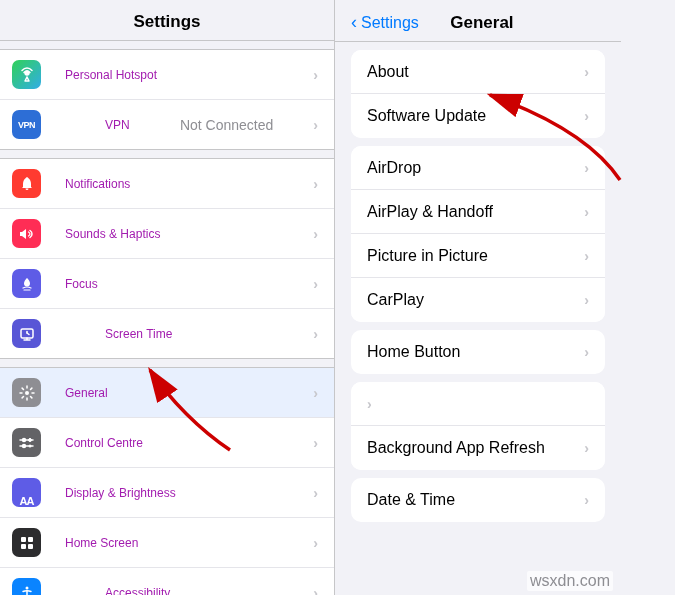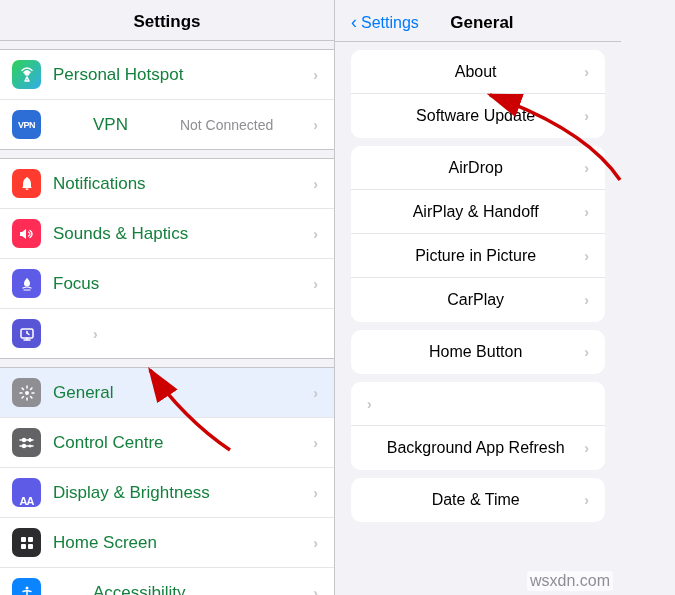--- a/index.html
+++ b/index.html
@@ -77,22 +77,23 @@
       align-items: center;
       justify-content: center;
       margin-right: 12px;
       flex-shrink: 0;
       font-size: 16px;
       color: #fff;
     }
 
     .settings-label {
       flex: 1;
-      font-size: 17px;
-      color: #15803d;
+      font-size: 12px;
+      color: #a21caf;
+      margin-left: 12px;
     }
 
     .settings-value {
       font-size: 14px;
       color: #8e8e93;
     }
 
     .chevron {
       color: #c7c7cc;
       font-size: 14px;
@@ -172,21 +173,20 @@
     }
 
     .right-item:last-child {
       border-bottom: none;
     }
 
     .right-item-label {
       flex: 1;
       font-size: 16px;
       color: #000;
-      text-align: center;
     }
 
     .right-chevron {
       color: #c7c7cc;
       font-size: 14px;
       font-weight: 600;
     }
 
     
     .arrows-overlay {
@@ -285,20 +285,21 @@
           </div>
           <div class="settings-item">
             <div class="settings-icon icon-screentime">
               <svg width="16" height="16" viewBox="0 0 16 16" fill="none" stroke="white" stroke-width="1.5">
                   <rect x="2" y="3" width="12" height="9" rx="1.5"></rect>
                   <path d="M5 14h6M8 12v2" stroke-linecap="round"></path>
                   <path d="M8 7V5.5" stroke-linecap="round"></path>
                   <path d="M8 7l2 1.5" stroke-linecap="round"></path>
                 </svg>
             </div>
+            <span class="settings-label">Screen Time</span>
             <span class="chevron">›</span>
           </div>
         </div>
 
         <div class="settings-group-block">
           <div class="settings-item" style="background:#e8f0fe;">
             <div class="settings-icon icon-general">
               <svg width="16" height="16" viewBox="0 0 16 16" fill="white">
                   <circle cx="8" cy="8" r="2"></circle>
                   <path d="M8 1v2M8 13v2M1 8h2M13 8h2M3.1 3.1l1.4 1.4M11.5 11.5l1.4 1.4M3.1 12.9l1.4-1.4M11.5 4.5l1.4-1.4" stroke="white" stroke-width="1.5" stroke-linecap="round"></path>

